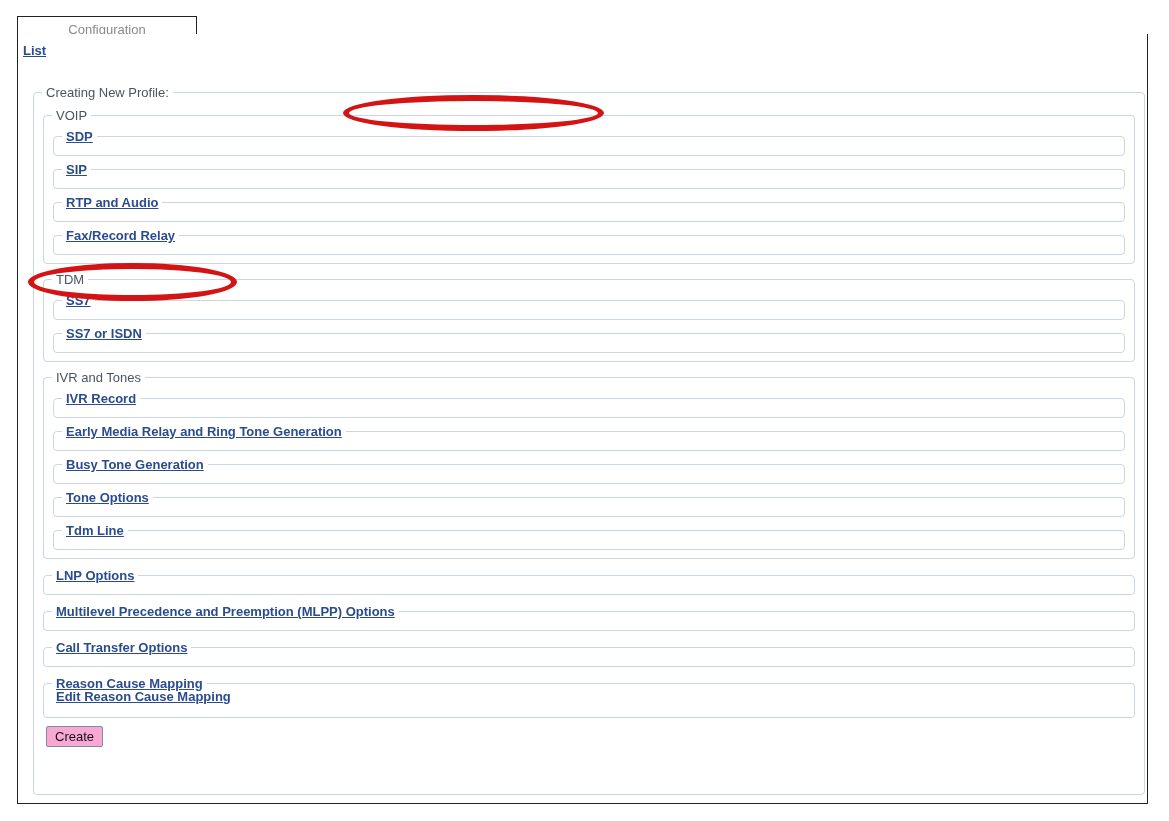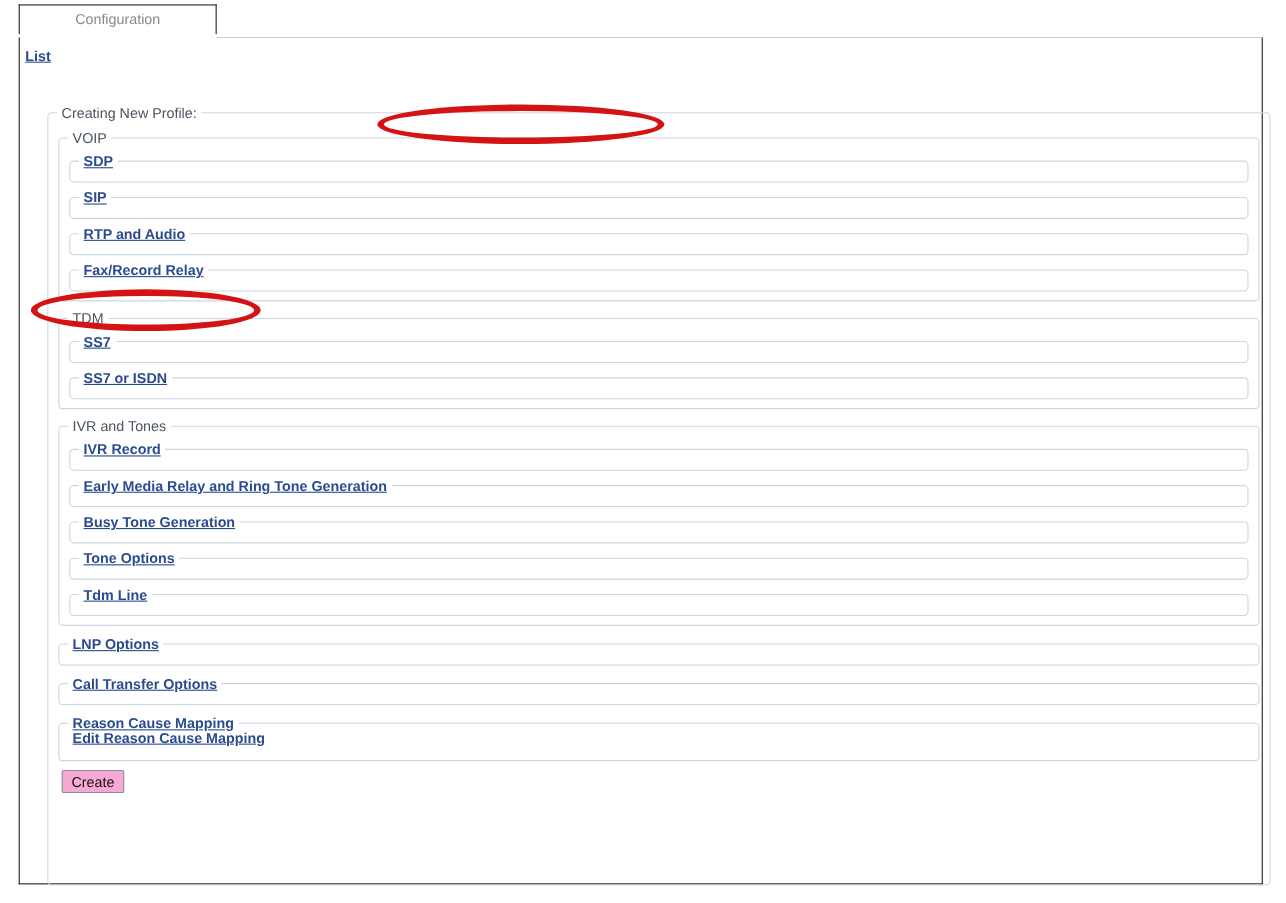--- a/index.html
+++ b/index.html
@@ -20,21 +20,21 @@
   .tabstrip {
     position: absolute;
     left: 0;
     top: 0;
     width: 1169px;
     height: 35px;
   }
   .tab {
     position: absolute;
     left: 17px;
-    top: 4px;
+    top: 16px;
     width: 180px;
     height: 27px;
     box-sizing: border-box;
     border: 1px solid #222222;
     border-bottom: none;
     background: #ffffff;
     text-align: center;
     line-height: 25px;
     font-size: 13px;
     color: #8a8a8a;
@@ -72,21 +72,21 @@
     font-size: 13px;
     cursor: pointer;
     white-space: nowrap;
     font-weight: bold;
   }
 
   
   fieldset {
     border: 1px solid #ccd6e0;
     border-radius: 4px;
-    margin: 16px;
+    margin: 6px;
     padding: 0;
     background: transparent;
   }
   legend {
     font-size: 13px;
     color: #4a5560;
     padding: 0 4px;
     margin-left: 6px;
     white-space: nowrap;
   }
@@ -297,20 +297,25 @@
       </fieldset>
     </fieldset>
 
     
     <fieldset class="leaf-fs outer-leaf">
       <legend>
         <a class="lnk" href="#">LNP Options</a>
       </legend>
     </fieldset>
 
+    <fieldset class="leaf-fs outer-leaf">
+      <legend>
+        <a class="lnk" href="#">Multilevel Precedence and Preemption (MLPP) Options</a>
+      </legend>
+    </fieldset>
 
     <fieldset class="leaf-fs outer-leaf">
       <legend>
         <a class="lnk" href="#">Call Transfer Options</a>
       </legend>
     </fieldset>
 
     
     <fieldset class="rcm-fs">
       <legend>

